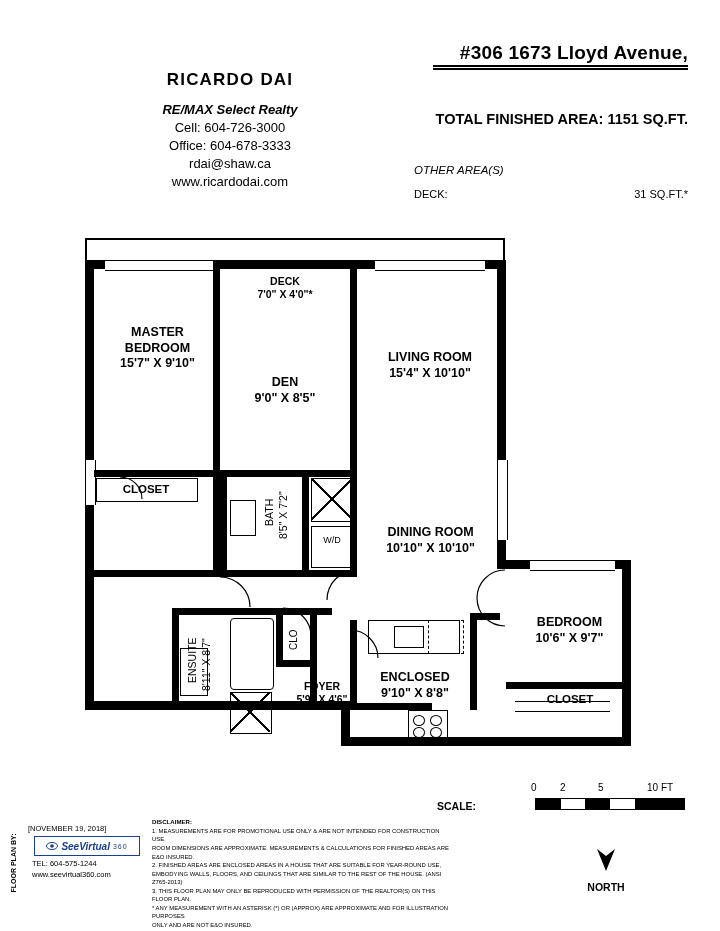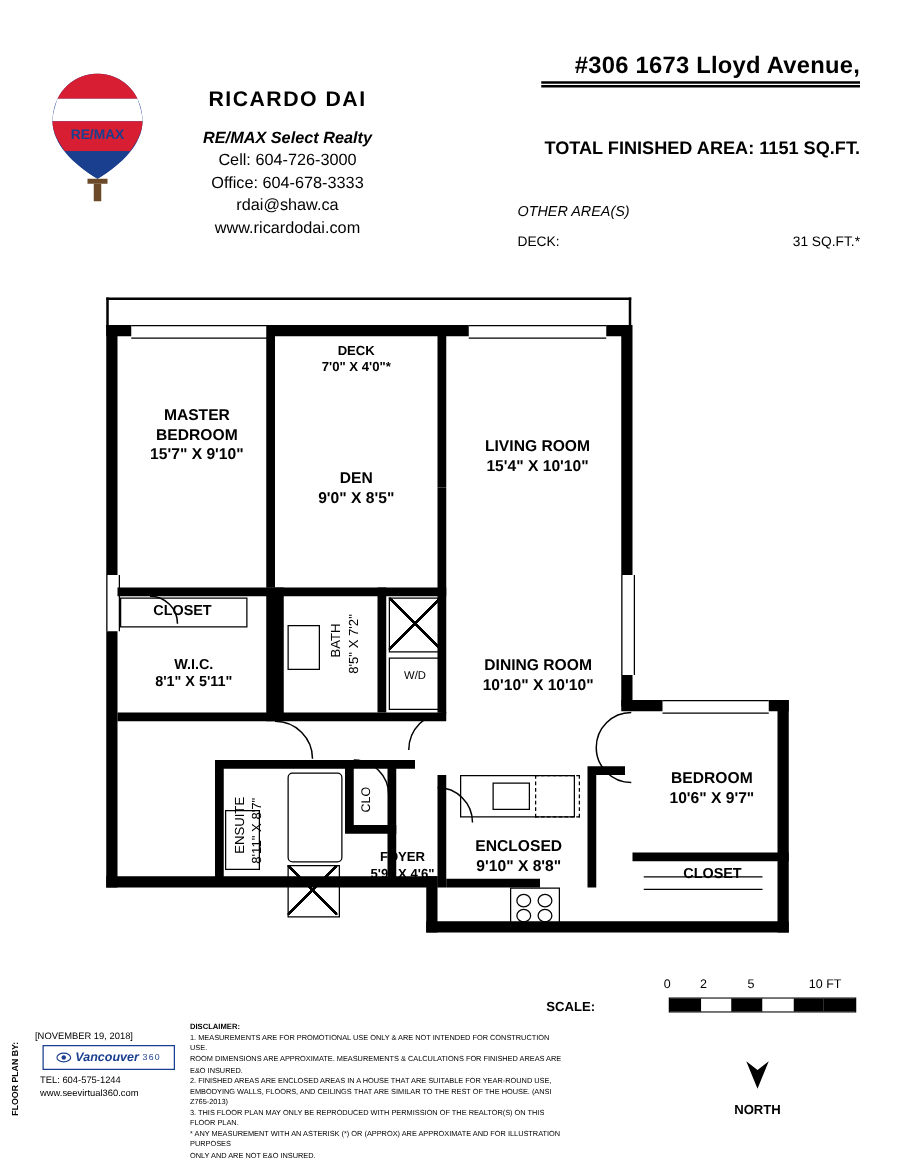--- a/index.html
+++ b/index.html
@@ -68,33 +68,20 @@
   .fp-by .t2 { font-size:7.5px; margin-top:2px; }
 
   .disclaimer { position:absolute; left:152px; top:818px; width:300px; font-size:5.9px; line-height:1.45; }
   .disclaimer .dh { font-weight:bold; font-size:6.1px; }
 </style>
 </head>
 <body>
 
 <div class="page">
 
-  <div class="logo">
-    <svg width="84" height="110" viewBox="0 0 84 110">
-      <path d="M42 4 C20 4 6 22 6 42 C6 60 22 76 42 88 C62 76 78 60 78 42 C78 22 64 4 42 4 Z" fill="#1a3f8f"></path>
-      <path d="M42 4 C28 4 16 12 10 24 L74 24 C68 12 56 4 42 4 Z" fill="#d81e32"></path>
-      <path d="M10 24 L74 24 C76 30 78 36 78 42 L6 42 C6 36 8 30 10 24 Z" fill="#ffffff"></path>
-      <path d="M6 42 L78 42 C78 50 74 58 68 66 L16 66 C10 58 6 50 6 42 Z" fill="#d81e32"></path>
-      <path d="M16 66 L68 66 C62 74 52 82 42 88 C32 82 22 74 16 66 Z" fill="#1a3f8f"></path>
-      <rect x="34" y="88" width="16" height="4" fill="#6b4a2a"></rect>
-      <rect x="39" y="92" width="6" height="14" fill="#6b4a2a"></rect>
-      <rect x="0" y="46" width="84" height="12" fill="#ffffff" opacity="0"></rect>
-      <text x="42" y="56" font-family="Liberation Sans, sans-serif" font-size="11" font-weight="bold" fill="#1a3f8f" text-anchor="middle">RE/MAX</text>
-    </svg>
-  </div>
 
   <div class="agent">
     <div class="agent-name">RICARDO DAI</div>
     <div class="agent-firm">RE/MAX Select Realty</div>
     <div class="agent-line">Cell: 604-726-3000</div>
     <div class="agent-line">Office: 604-678-3333</div>
     <div class="agent-line">rdai@shaw.ca</div>
     <div class="agent-line">www.ricardodai.com</div>
   </div>
 
@@ -222,24 +209,20 @@
     <div class="room" style="left:360px; top:440px; width:110px;">
       <div class="n">ENCLOSED</div>
       <div class="d">9'10" X 8'8"</div>
     </div>
 
     <div class="small" style="left:290px; top:450px; width:64px;">
       <div>FOYER</div>
       <div>5'9" X 4'6"</div>
     </div>
 
-    <div class="small" style="left:95px; top:295px; width:120px; font-size:11.5px;">
-      <div>W.I.C.</div>
-      <div>8'1" X 5'11"</div>
-    </div>
 
     <div class="small" style="left:240px; top:45px; width:90px;">
       <div>DECK</div>
       <div>7'0" X 4'0"*</div>
     </div>
 
     <div class="small" style="left:96px; top:252px; width:100px; font-size:11.5px;">CLOSET</div>
     <div class="small" style="left:510px; top:462px; width:120px; font-size:11.5px;">CLOSET</div>
     <div class="tiny vert" style="left:288px; top:390px; width:20px; height:40px; font-size:10px;">CLO</div>
 
@@ -277,21 +260,21 @@
 
   <div class="fp-by">
     <div class="t1" style="font-size:7px; transform:rotate(-90deg); position:absolute; left:-34px; top:30px; width:70px;">FLOOR PLAN BY:</div>
     <div class="t1" style="font-size:7.5px; font-weight:normal; margin-left:16px;">[NOVEMBER 19, 2018]</div>
     <div class="seevirtual" style="margin-left:22px;">
       <div class="sv-row">
         <svg width="12" height="12" viewBox="0 0 12 12">
           <ellipse cx="6" cy="6" rx="5.5" ry="3.5" fill="none" stroke="#1a3f8f" stroke-width="1"></ellipse>
           <circle cx="6" cy="6" r="1.8" fill="#1a3f8f"></circle>
         </svg>
-        <span class="sv-text">Vancouver</span>
+        <span class="sv-text">SeeVirtual</span>
         <span class="sv-360">360</span>
       </div>
     </div>
     <div class="t2" style="margin-left:20px;">TEL: 604-575-1244</div>
     <div class="t2" style="margin-left:20px;">www.seevirtual360.com</div>
   </div>
 
   <div class="disclaimer">
     <div class="dh">DISCLAIMER:</div>
     <div>1. MEASUREMENTS ARE FOR PROMOTIONAL USE ONLY &amp; ARE NOT INTENDED FOR CONSTRUCTION USE.</div>

